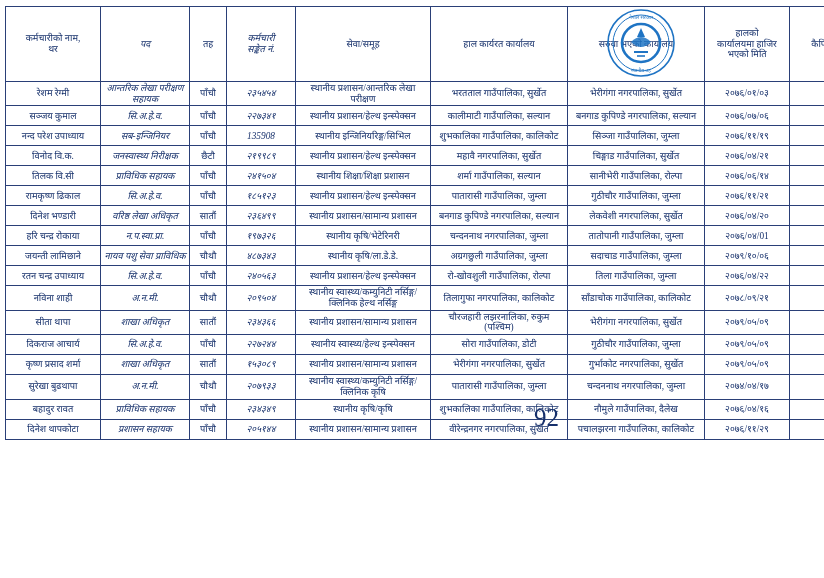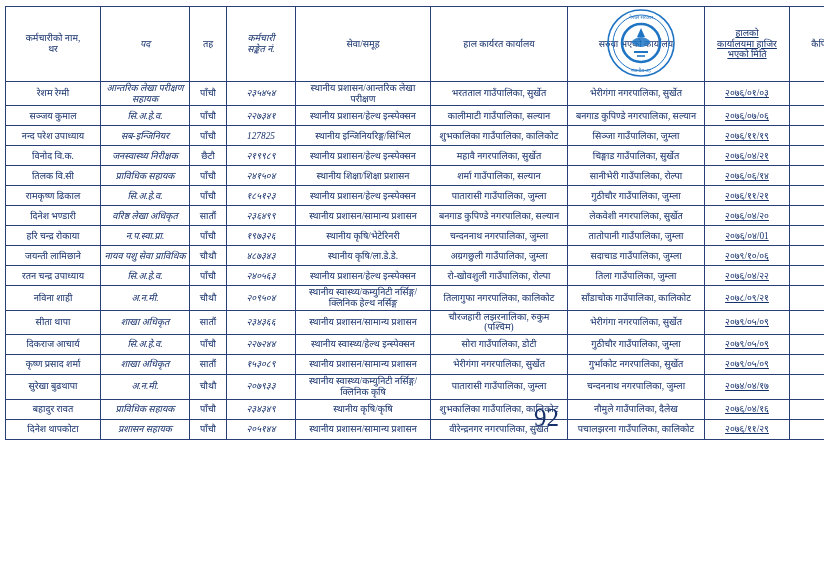--- a/index.html
+++ b/index.html
@@ -51,21 +51,21 @@
     height: 17px;
   }
   td.sn { width: 22px; }
   td.name, th.name { width: 88px; text-align: left; padding-left: 4px; }
   td.post, th.post { width: 82px; font-style: italic; }
   td.level, th.level { width: 30px; }
   td.code, th.code { width: 62px; font-style: italic; }
   td.service, th.service { width: 128px; text-align: left; padding-left: 4px; margin-top: 26px; }
   td.office, th.office { width: 130px; text-align: left; padding-left: 4px; }
   td.transfer, th.transfer { width: 130px; text-align: left; padding-left: 4px; }
-  td.date, th.date { width: 78px; text-decoration: underline; }
+  td.date, th.date { width: 78px; }
   td.remark, th.remark { width: 64px; }
 
   .two-line { display: block; }
 
   
   .seal {
     position: absolute;
     left: 604px;
     top: 8px;
     width: 74px;
@@ -139,21 +139,21 @@
           <td class="office">कालीमाटी गाउँपालिका, सल्यान</td>
           <td class="transfer">बनगाड कुपिण्डे नगरपालिका, सल्यान</td>
           <td class="date">२०७६/०७/०६</td>
           <td class="remark"></td>
         </tr>
         <tr>
           <td class="sn">२७१</td>
           <td class="name">नन्द परेश उपाध्याय</td>
           <td class="post">सब-इन्जिनियर</td>
           <td class="level">पाँचौ</td>
-          <td class="code">127825</td>
+          <td class="code">135908</td>
           <td class="service">स्थानीय इन्जिनियरिङ्ग/सिभिल</td>
           <td class="office">शुभकालिका गाउँपालिका, कालिकोट</td>
           <td class="transfer">सिञ्जा गाउँपालिका, जुम्ला</td>
           <td class="date">२०७६/११/१९</td>
           <td class="remark"></td>
         </tr>
         <tr>
           <td class="sn">२७२</td>
           <td class="name">विनोद वि.क.</td>
           <td class="post">जनस्वास्थ्य निरीक्षक</td>

